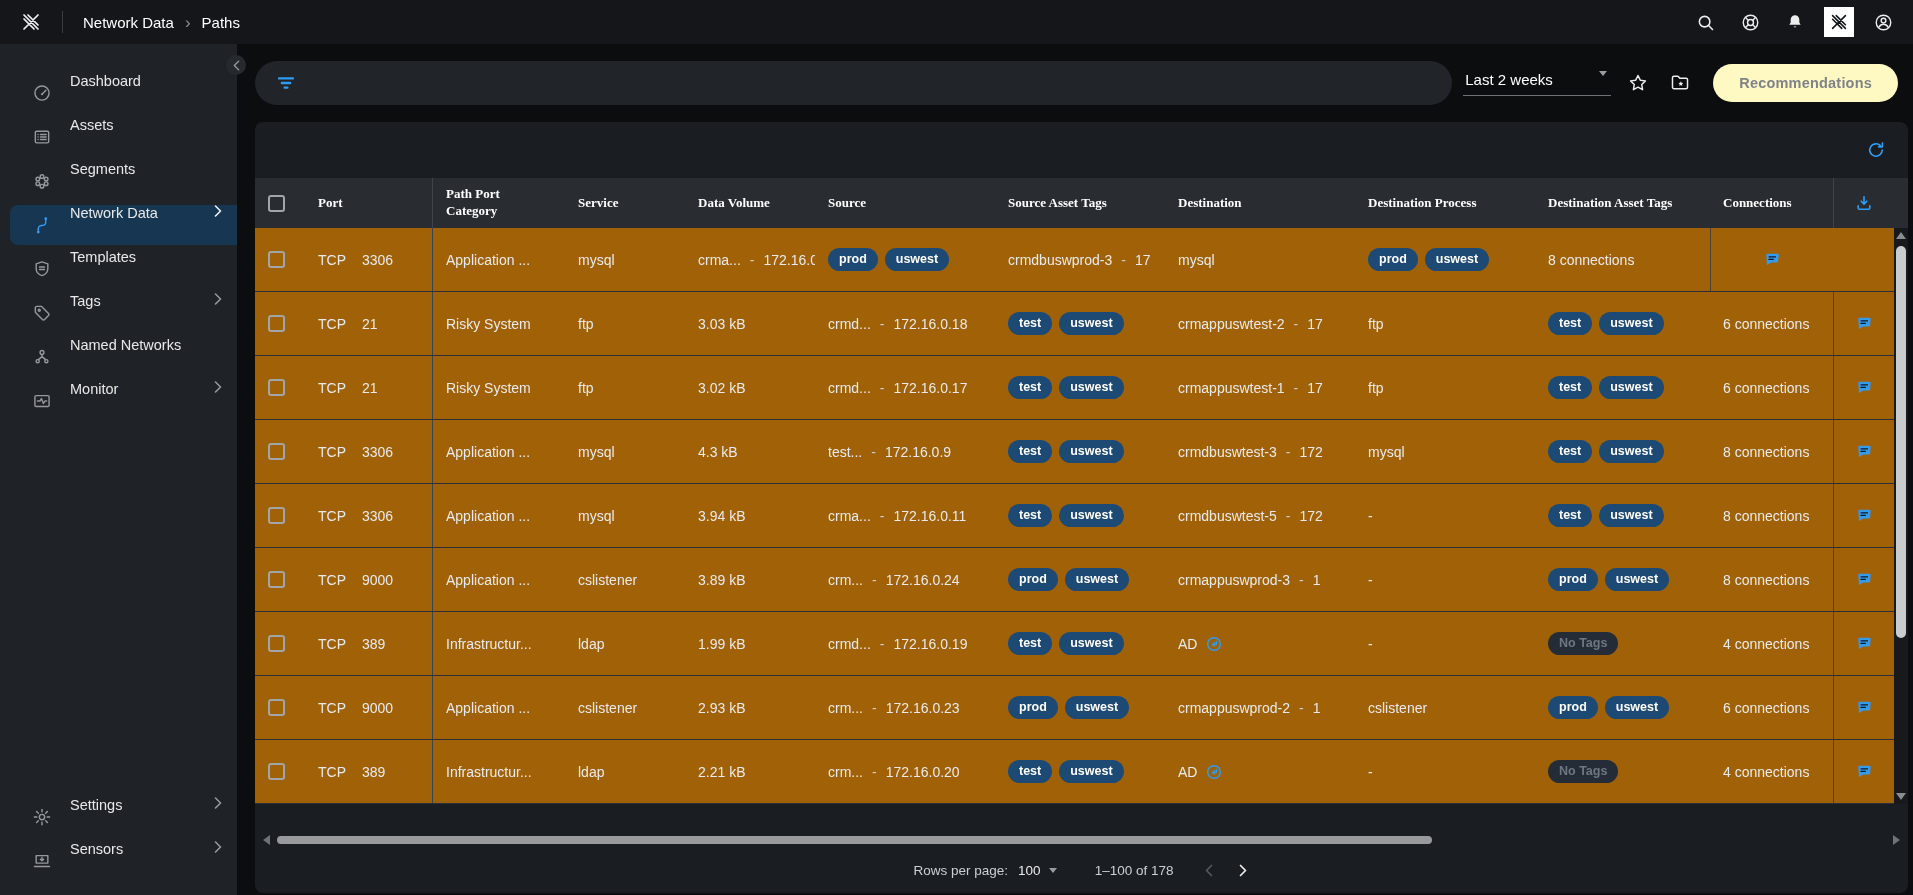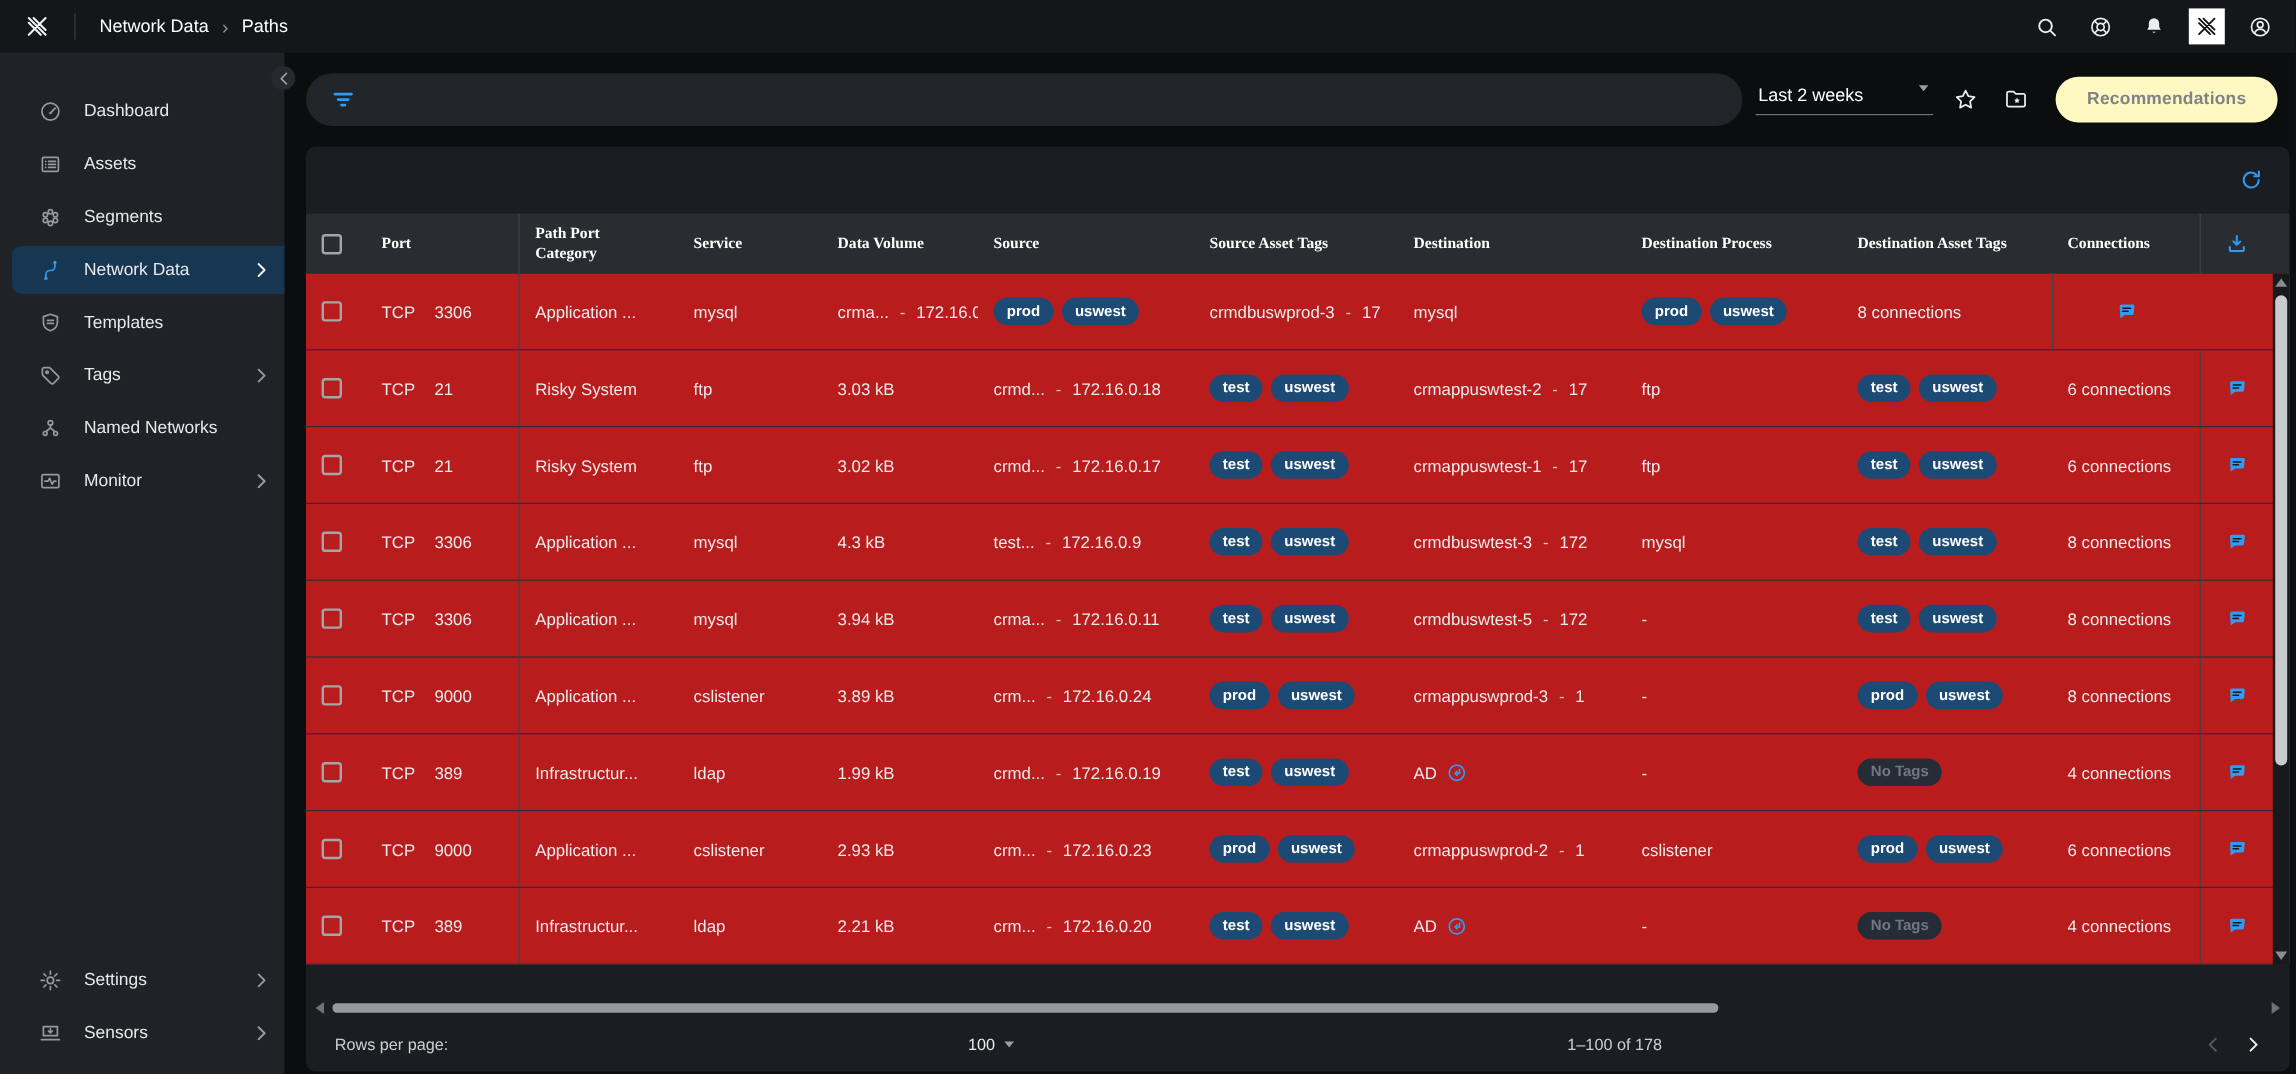--- a/index.html
+++ b/index.html
@@ -19,21 +19,21 @@
   .breadcrumb { display:flex; align-items:center; gap:11px; font-size:15px; color:#fff; }
   .bc-link { cursor:pointer; }
   .bc-sep { color:#8a8d91; font-size:17px; line-height:1; }
   .tb-right { margin-left:auto; display:flex; align-items:center; gap:13px; padding-right:14px; }
   .tb-icon { width:32px; height:32px; display:flex; align-items:center; justify-content:center; color:#eceded; cursor:pointer; }
   .org-tile { width:30px; height:30px; background:#fff; display:flex; align-items:center; justify-content:center; cursor:pointer; color:#111; }
 
   
   .sidebar { position:absolute; top:44px; left:0; width:237px; bottom:0; background:#1f2226; display:flex; flex-direction:column; z-index:5; }
   .nav { padding-top:25px; }
-  .nav-item { height:40px; margin:4px 0; display:flex; align-items:center; padding-left:32px; font-size:14.5px; color:#e8e9ea; cursor:pointer; }
+  .nav-item { height:40px; margin:4px 0; display:flex; padding-left:32px; font-size:14.5px; color:#e8e9ea; cursor:pointer; }
   .nav-ico { width:22px; margin-right:16px; display:flex; align-items:center; color:#96999d; flex:none; }
   .nav-label { white-space:nowrap; }
   .nav-chev { margin-left:auto; margin-right:15px; display:flex; color:#96999d; }
   .nav-item.active { background:#173651; margin-left:10px; padding-left:22px; border-radius:8px 0 0 8px; }
   .nav-item.active .nav-ico { color:#2f9bf2; }
   .nav-item.active .nav-chev { color:#f0f1f2; }
   .nav-bottom { margin-top:auto; padding-bottom:10px; }
 
   
   .main { position:absolute; left:237px; top:44px; right:0; bottom:0; background:#0b0d0f; }
@@ -49,21 +49,21 @@
   .rec-btn { margin-left:18px; height:38px; border-radius:19px; background:#fef9c3; color:#7f8387; font-weight:700; font-size:14.5px; padding:0 26px; border:none; font-family:inherit; letter-spacing:.2px; }
 
   
   .panel { margin:17px 5px 2px 18px; height:771px; background:#1a1d21; border-radius:8px; display:flex; flex-direction:column; overflow:hidden; }
   .panel-top { height:56px; flex:none; display:flex; align-items:center; justify-content:flex-end; padding-right:22px; }
   .icon-btn { display:flex; align-items:center; justify-content:center; cursor:pointer; color:#2f9bf2; }
 
   .table-wrap { position:relative; flex:none; }
   .grid-row { display:grid; grid-template-columns:50px 128px 132px 120px 130px 180px 170px 190px 180px 175px 123px 61px 14px; align-items:center; }
   .thead-row { height:50px; background:#292d31;font-family:Liberation Serif, serif; }
-  .trow { height:64px; background:#b91c1c; border-bottom:1px solid #2c2f33; cursor:pointer; }
+  .trow { height:64px; background:#a16207; border-bottom:1px solid #2c2f33; cursor:pointer; }
   .cell { padding:0 13px; display:flex; align-items:center; height:100%; overflow:hidden; white-space:nowrap; font-size:14px; color:#e9eaec; }
   .hcell { font-weight:700; font-size:13px; color:#fff; white-space:nowrap; line-height:1.3; }
   .hcell.cc2 { white-space:normal; }
   .cc1 { border-right:1px solid #404449; }
   .cc11 { border-left:1px solid #404449; justify-content:center; }
   .checkbox { width:17px; height:17px; border:2px solid #a3a6a9; border-radius:3px; flex:none; cursor:pointer; }
   .proto { width:44px; flex:none; }
   .dash { margin:0 9px; color:#c9cbcd; }
   .tag { background:#1d4a75; color:#fff; font-size:12.5px; font-weight:700; padding:4px 11px; border-radius:12px; margin-right:7px; line-height:1.2; }
   .tag.notag { background:#242d37; color:#6f7780; font-weight:600; }
@@ -78,21 +78,21 @@
   .vs-thumb { position:absolute; left:2px; top:18px; width:10px; height:392px; border-radius:5px; background:#c9ccce; cursor:pointer; }
 
   
   .hscroll { margin-top:auto; height:14px; flex:none; display:flex; align-items:center; padding:0 8px; }
   .hs-left { width:0; height:0; border-top:5px solid transparent; border-bottom:5px solid transparent; border-right:7px solid #6f7276; cursor:pointer; }
   .hs-right { width:0; height:0; border-top:5px solid transparent; border-bottom:5px solid transparent; border-left:7px solid #6f7276; cursor:pointer; }
   .hs-track { flex:1; height:12px; position:relative; margin:0 5px; }
   .hs-thumb { position:absolute; left:2px; top:2px; width:1155px; height:8px; border-radius:4px; background:#97999d; cursor:pointer; }
 
   
-  .pagination { height:46px; flex:none; display:flex; align-items:center; justify-content:space-between; padding-right:26px; font-size:13.5px; color:#cdd0d3;padding-left:24px; }
+  .pagination { height:46px; flex:none; display:flex; align-items:center; justify-content:center; padding-right:26px; font-size:13.5px; color:#cdd0d3;padding-left:24px; }
   .pg-select { display:flex; align-items:center; gap:8px; margin-left:10px; color:#e9eaec; cursor:pointer; }
   .pg-range { margin-left:38px; }
   .pg-nav { display:flex; align-items:center; gap:26px; margin-left:32px; }
   .pg-chev { display:flex; cursor:pointer; }
   .pg-chev.disabled { color:#55585c; cursor:default; }
   .pg-chev.enabled { color:#eceded; }
 </style>
 </head>
 <body>
 

